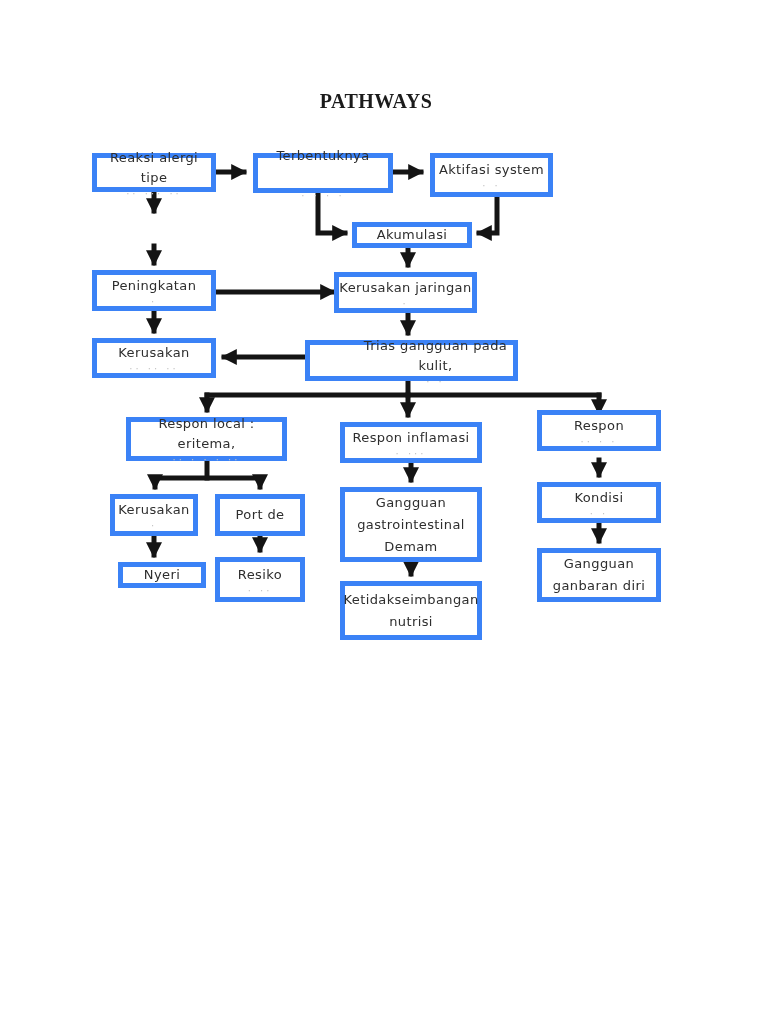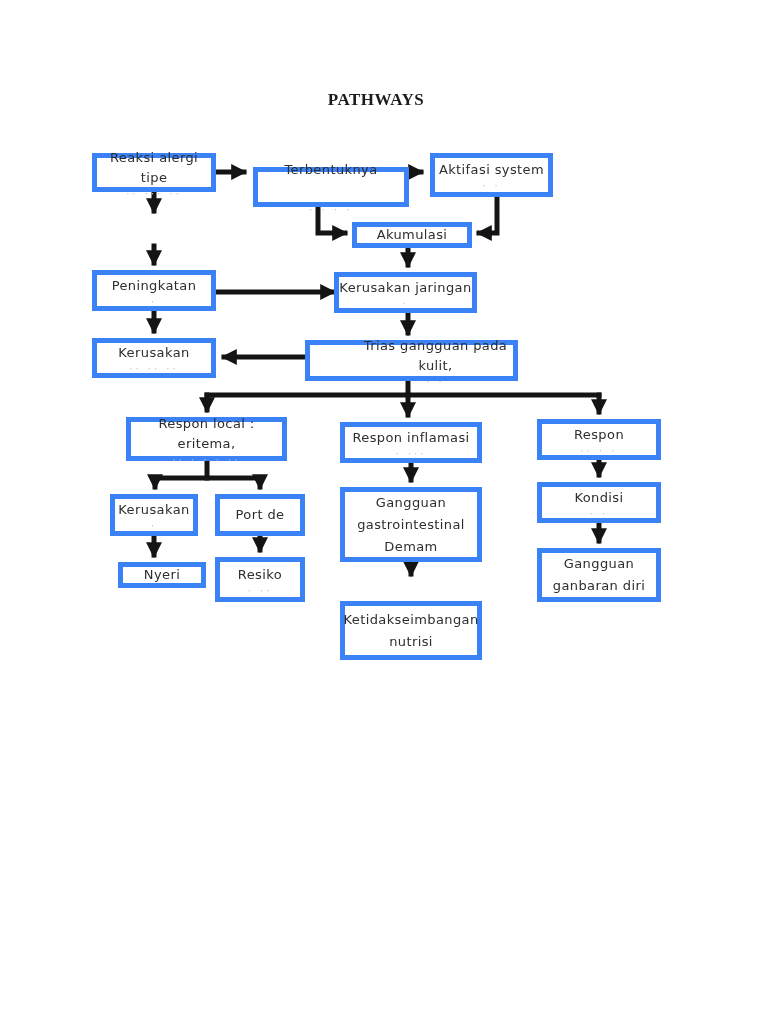--- a/index.html
+++ b/index.html
@@ -7,21 +7,21 @@
     position:relative;
     width:768px;height:1024px;
     background:#ffffff;
     font-family:"DejaVu Sans","Liberation Sans",sans-serif;
     overflow:hidden;
   }
   .title{
     position:absolute;left:0;top:90px;width:752px;
     text-align:center;
     font-family:"Liberation Serif","DejaVu Serif",serif;
-    font-weight:bold;font-size:17px;letter-spacing:0.5px;
+    font-weight:bold;font-size:20px;letter-spacing:0.5px;
     color:#1b1b1b;
   }
   .node{
     position:absolute;
     background:#ffffff;
     border:5px solid #3b82f6;
     box-sizing:border-box;
     display:flex;flex-direction:column;
     align-items:center;justify-content:center;
     text-align:center;
@@ -80,21 +80,21 @@
     <path class="aline" marker-end="url(#ah)" d="M411,562 L411,574"></path>
     <path class="aline" marker-end="url(#ah)" d="M599,460 L599,475"></path>
     <path class="aline" marker-end="url(#ah)" d="M599,523 L599,541"></path>
   </svg>
 
   <div class="node" style="left:92px;top:153px;width:124px;height:39px;">
     <span>Reaksi alergi tipe</span>
     <span class="ghost">·· ··· ··</span>
   </div>
 
-  <div class="node" style="left:253px;top:167px;width:156px;height:40px;gap:24px;">
+  <div class="node" style="left:253px;top:153px;width:140px;height:40px;gap:24px;">
     <span>Terbentuknya</span>
     <span class="ghost">·   · ·    ·</span>
   </div>
 
   <div class="node" style="left:430px;top:153px;width:123px;height:44px;">
     <span>Aktifasi system</span>
     <span class="ghost">·    ·</span>
   </div>
 
 
@@ -125,21 +125,21 @@
   <div class="node" style="left:340px;top:422px;width:142px;height:41px;">
     <span>Respon inflamasi</span>
     <span class="ghost">· ···</span>
   </div>
 
   <div class="node" style="left:126px;top:417px;width:161px;height:44px;">
     <span>Respon local : eritema,</span>
     <span class="ghost">·· · · · ··</span>
   </div>
 
-  <div class="node" style="left:537px;top:419px;width:124px;height:41px;">
+  <div class="node" style="left:537px;top:410px;width:124px;height:41px;">
     <span>Respon</span>
     <span class="ghost">··  ·   ·</span>
   </div>
 
   <div class="node" style="left:110px;top:494px;width:88px;height:42px;">
     <span>Kerusakan</span>
     <span class="ghost">·</span>
   </div>
 
   <div class="node" style="left:215px;top:494px;width:90px;height:42px;">
@@ -154,21 +154,21 @@
     <span>Resiko</span>
     <span class="ghost">· ··</span>
   </div>
 
   <div class="node" style="left:340px;top:487px;width:142px;height:75px;line-height:22px;">
     <span>Gangguan</span>
     <span>gastrointestinal</span>
     <span>Demam</span>
   </div>
 
-  <div class="node" style="left:340px;top:581px;width:142px;height:59px;line-height:22px;margin-top:20px;">
+  <div class="node" style="left:340px;top:581px;width:142px;height:59px;line-height:22px;">
     <span>Ketidakseimbangan</span>
     <span>nutrisi</span>
   </div>
 
   <div class="node" style="left:537px;top:482px;width:124px;height:41px;">
     <span>Kondisi</span>
     <span class="ghost">·     ·</span>
   </div>
 
   <div class="node" style="left:537px;top:548px;width:124px;height:54px;line-height:22px;">

